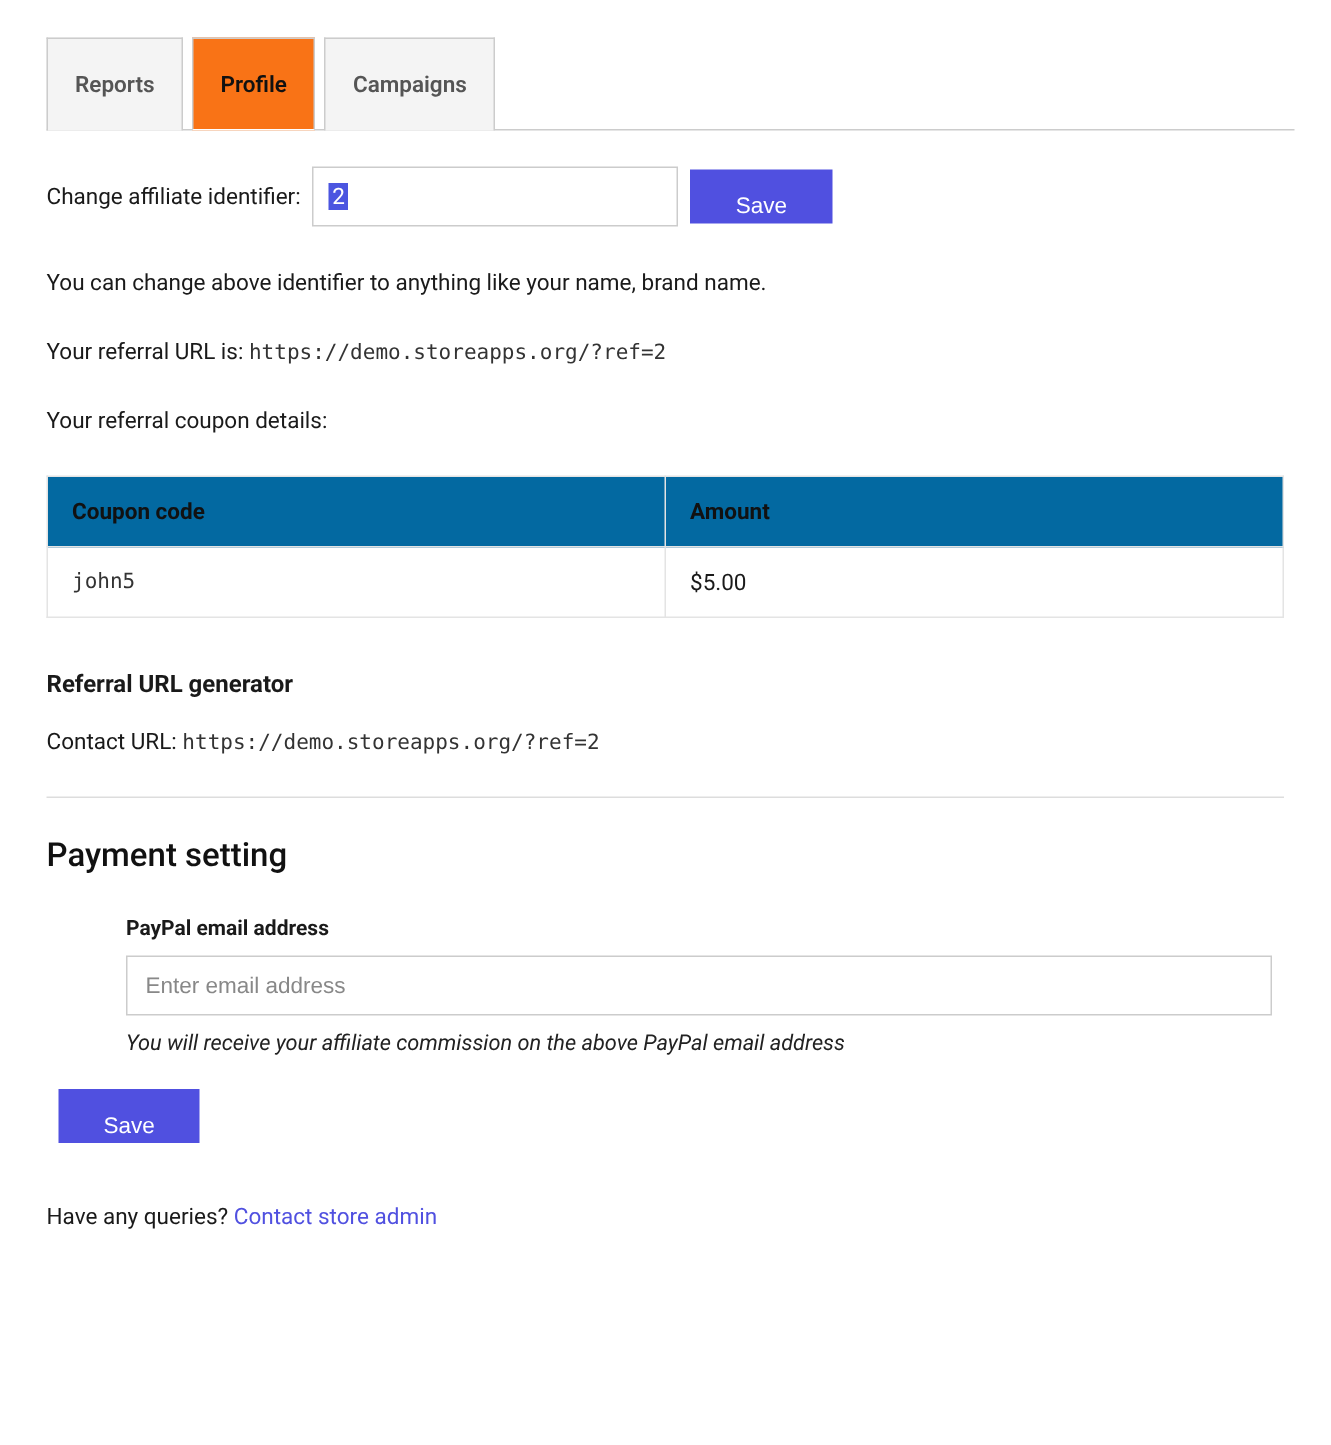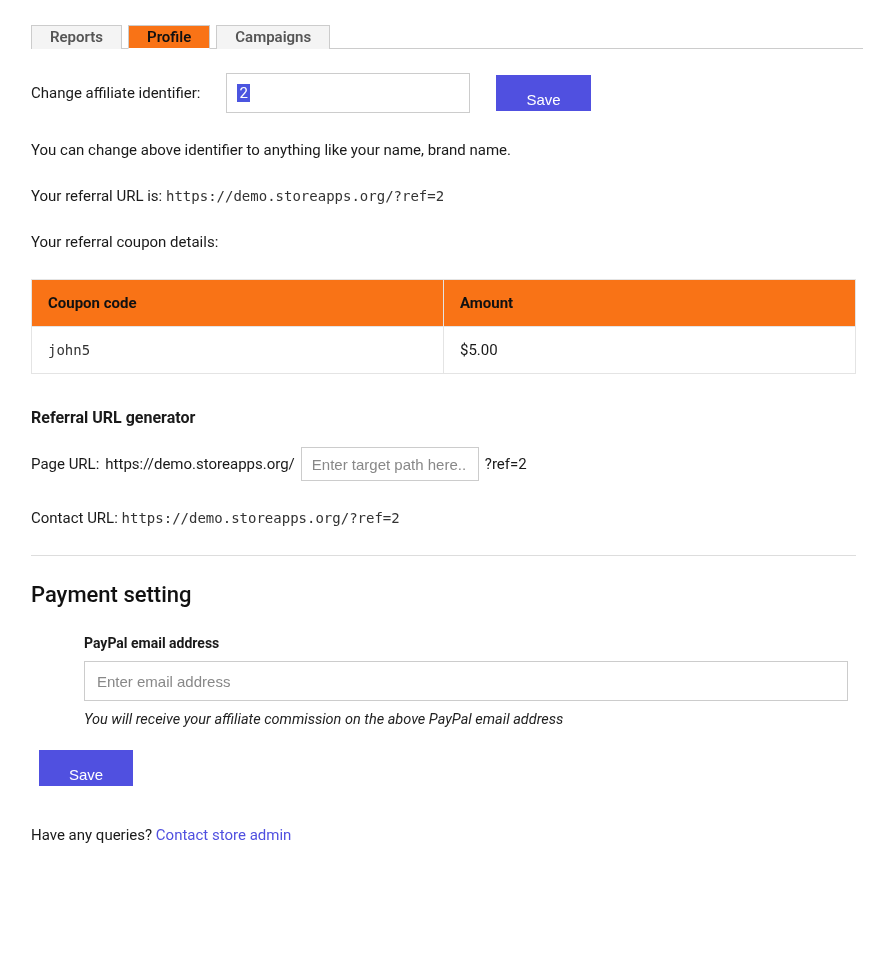--- a/index.html
+++ b/index.html
@@ -11,42 +11,42 @@
     color: #1a1a1a;
     background: #fff;
     width: 887px;
   }
   .tabs {
     display: flex;
     border-bottom: 1px solid #ccc;
     margin-left: 7px;
   }
   .tab {
-    padding: 2px 18px;
+    padding: 21px 18px;
     border: 1px solid #ccc;
     border-bottom: none;
     margin-right: 6px;
     background: #f4f4f4;
     color: #555;
     font-weight: 600;
     cursor: pointer;
     position: relative;
     top: 1px;
   }
   .tab.active {
     background: #f97316;
     color: #111;
     border-bottom: 1px solid #fff;
   }
   .content { padding: 24px 7px 0 7px; }
   .row { margin-bottom: 28px; }
   .inline-row {
     display: flex;
     align-items: center;
-    gap: 26px;
+    gap: 8px;
     margin-bottom: 28px;
   }
   label.inline { white-space: nowrap; }
   
   .fake-input {
     height: 40px;
     border: 1px solid #ccc;
     padding: 0 10px;
     font-size: 15px;
     background: #fff;
@@ -72,21 +72,21 @@
     width: 100%;
     border-collapse: collapse;
     margin-top: 4px;
   }
   table.coupon th, table.coupon td {
     text-align: left;
     padding: 14px 16px;
     border: 1px solid #e4e4e4;
   }
   table.coupon th {
-    background: #f97316;
+    background: #0369a1;
     font-weight: 700;
     color: #111;
   }
   h3.section {
     font-size: 16px;
     font-weight: 700;
     margin: 34px 0 20px 0;
   }
   .gen-row { display: flex; align-items: center; gap: 6px; flex-wrap: wrap; margin-bottom: 28px; }
   .path-input {
@@ -159,26 +159,20 @@
     <tbody>
       <tr>
         <td class="mono">john5</td>
         <td>$5.00</td>
       </tr>
     </tbody>
   </table>
 
   <h3 class="section">Referral URL generator</h3>
 
-  <div class="gen-row">
-    <span>Page URL:</span>
-    <span>https://demo.storeapps.org/</span>
-    <input class="path-input" type="text" placeholder="Enter target path here.." style="">
-    <span>?ref=2</span>
-  </div>
 
   <div class="row">
     <span>Contact URL:</span>
     <span class="mono">https://demo.storeapps.org/?ref=2</span>
   </div>
 
   <hr class="sep">
 
   <h2 class="heading">Payment setting</h2>
 

